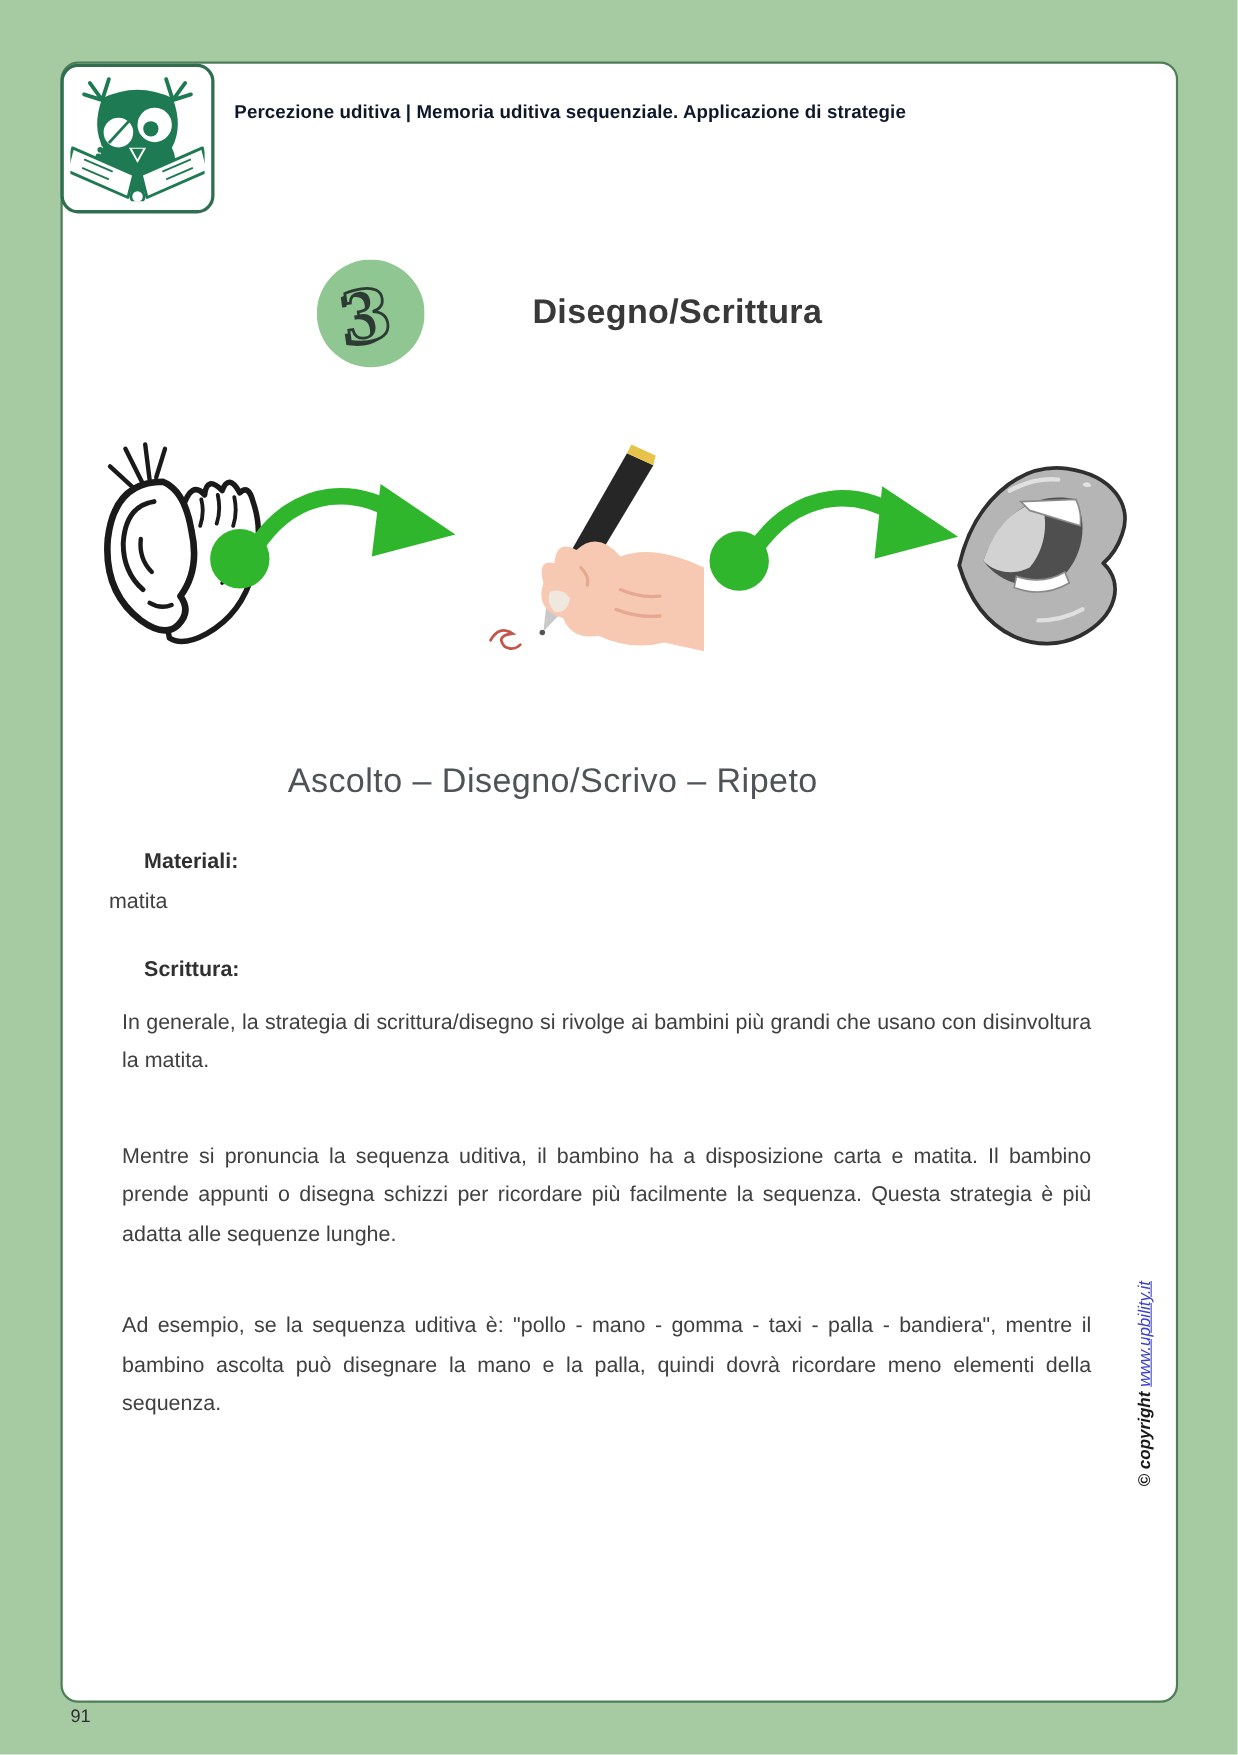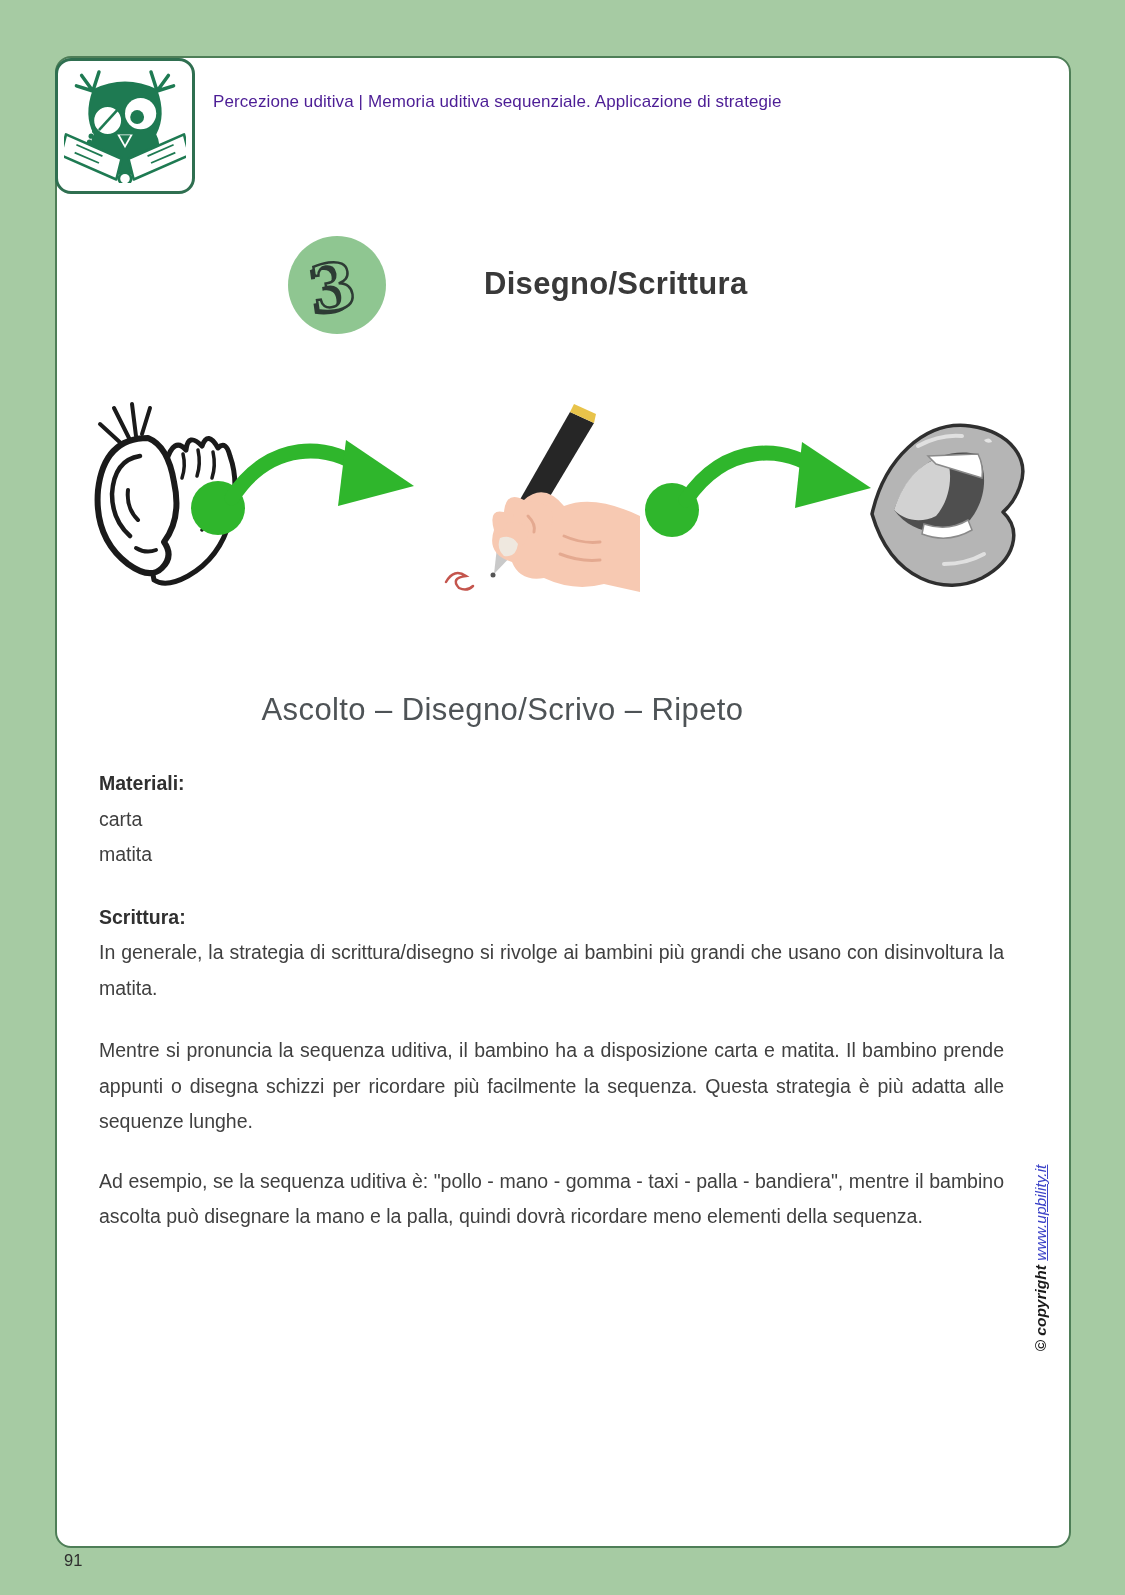--- a/index.html
+++ b/index.html
@@ -22,41 +22,41 @@
     width:140px;height:136px;
     background:#ffffff;
     border:3px solid #2f6f50;
     border-radius:16px;
     box-sizing:border-box;
     display:flex;align-items:center;justify-content:center;
     z-index:3;
   }
   .header-text{
     position:absolute;left:213px;top:92px;
-    font-size:17px;font-weight:normal;color:#4c1d95;
+    font-size:17px;font-weight:bold;color:#0f172a;
     letter-spacing:0.1px;z-index:3;
   }
   .badge{position:absolute;left:288px;top:236px;width:98px;height:98px;z-index:2;}
   .page-title{
     position:absolute;left:484px;top:266px;
     font-size:31px;font-weight:bold;color:#393939;
     letter-spacing:0.3px;z-index:2;
   }
   .illus{position:absolute;z-index:2;}
   .subtitle{
     position:absolute;left:0;top:692px;width:1005px;
     text-align:center;font-size:31px;color:#4e5356;
     letter-spacing:0.4px;z-index:2;
   }
   .content{
     position:absolute;left:99px;top:766px;width:905px;z-index:2;
     font-size:19.5px;line-height:35.5px;color:#404040;
   }
-  .content .heading{font-weight:bold;color:#303030;}
-  .content p{margin:0;text-align:justify;}
+  .content .heading{font-weight:bold;color:#303030;margin-left:32px;}
+  .content p{margin:12px;text-align:justify;}
   .content .block{margin:0;}
   .gap-s{height:24px;}
   .gap-m{height:27px;}
   .copyright{
     position:absolute;left:1041px;top:1258px;
     transform:translate(-50%,-50%) rotate(-90deg);
     white-space:nowrap;font-size:15.5px;z-index:2;
   }
   .copyright .c-label{font-weight:bold;font-style:italic;color:#1a1a1a;}
   .copyright a{color:#3c43c8;font-style:italic;text-decoration:underline;}
@@ -211,21 +211,20 @@
     </g>
     <path d="M118,28 q 6,-4 8,2 q -6,2 -8,-2" fill="#e4e4e4"></path>
   </svg>
 </div>
 
 <div class="subtitle">Ascolto – Disegno/Scrivo – Ripeto</div>
 
 <div class="content">
   <div class="block">
     <div class="heading">Materiali:</div>
-    <div>carta</div>
     <div>matita</div>
   </div>
   <div class="gap-m"></div>
   <div class="block">
     <div class="heading">Scrittura:</div>
     <p>In generale, la strategia di scrittura/disegno si rivolge ai bambini più grandi che usano con disinvoltura la matita.</p>
   </div>
   <div class="gap-m"></div>
   <div class="block">
     <p>Mentre si pronuncia la sequenza uditiva, il bambino ha a disposizione carta e matita. Il bambino prende appunti o disegna schizzi per ricordare più facilmente la sequenza. Questa strategia è più adatta alle sequenze lunghe.</p>

